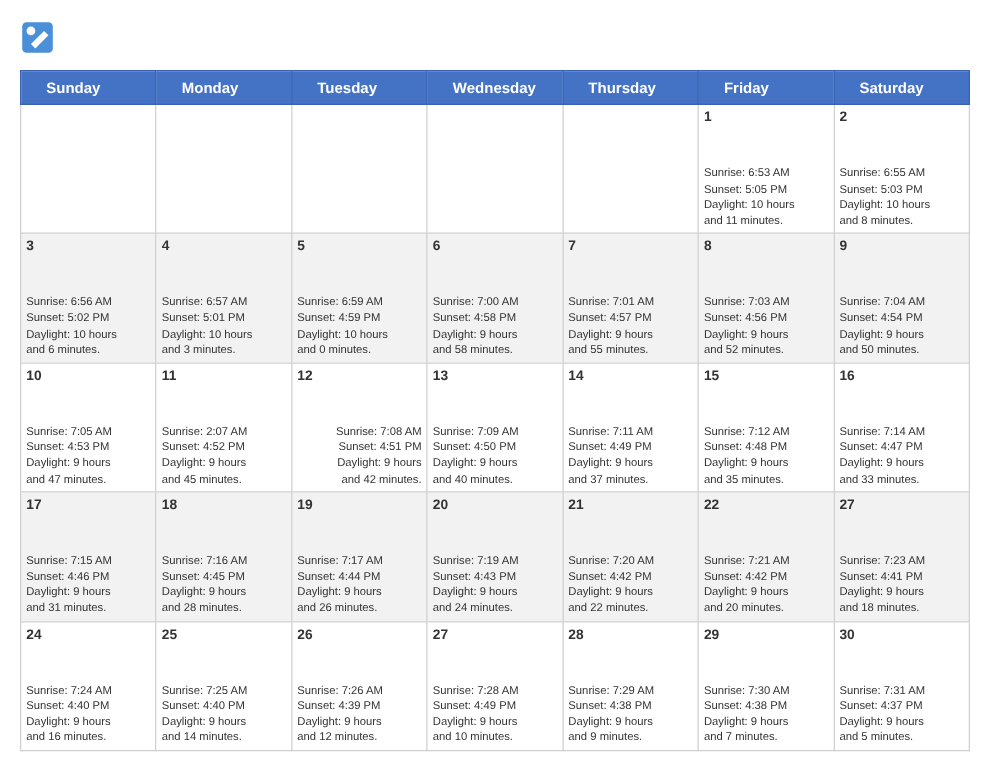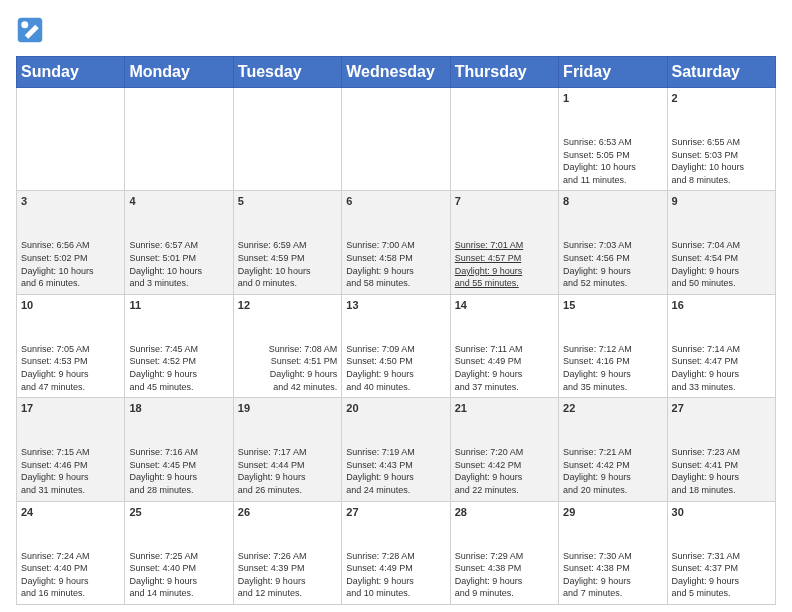--- a/index.html
+++ b/index.html
@@ -48,23 +48,23 @@
       color: #555;
     }
     table {
       width: 100%;
       border-collapse: collapse;
       table-layout: fixed;
     }
     thead tr th {
       background-color: #4472c4;
       color: #fff;
-      font-size: 16px;
+      font-size: 12px;
       font-weight: bold;
-      padding: 6px 4px;
+      padding: 6px 20px;
       text-align: left;
       border: 1px solid #3a62b0;
     }
     tbody tr td {
       vertical-align: top;
       padding: 4px 4px;
       font-size: 9.5px;
       color: #333;
       border: 1px solid #d0d0d0;
       height: 80px;
@@ -169,21 +169,21 @@
         </td>
         <td>
           <div class="day-number">6</div>
           <div class="day-info" style="white-space: pre-line;">Sunrise: 7:00 AM
 Sunset: 4:58 PM
 Daylight: 9 hours
 and 58 minutes.</div>
         </td>
         <td>
           <div class="day-number">7</div>
-          <div class="day-info" style="white-space: pre-line; text-decoration: underline;">Sunrise: 7:01 AM
+          <div class="day-info" style="white-space: pre-line;">Sunrise: 7:01 AM
 Sunset: 4:57 PM
 Daylight: 9 hours
 and 55 minutes.</div>
         </td>
         <td>
           <div class="day-number">8</div>
           <div class="day-info" style="white-space: pre-line;">Sunrise: 7:03 AM
 Sunset: 4:56 PM
 Daylight: 9 hours
 and 52 minutes.</div>
@@ -199,21 +199,21 @@
       <tr>
         <td>
           <div class="day-number">10</div>
           <div class="day-info" style="white-space: pre-line;">Sunrise: 7:05 AM
 Sunset: 4:53 PM
 Daylight: 9 hours
 and 47 minutes.</div>
         </td>
         <td>
           <div class="day-number">11</div>
-          <div class="day-info" style="white-space: pre-line;">Sunrise: 7:45 AM
+          <div class="day-info" style="white-space: pre-line;">Sunrise: 2:07 AM
 Sunset: 4:52 PM
 Daylight: 9 hours
 and 45 minutes.</div>
         </td>
         <td>
           <div class="day-number">12</div>
           <div class="day-info" style="white-space: pre-line; text-align: right;">Sunrise: 7:08 AM
 Sunset: 4:51 PM
 Daylight: 9 hours
 and 42 minutes.</div>
@@ -228,21 +228,21 @@
         <td>
           <div class="day-number">14</div>
           <div class="day-info" style="white-space: pre-line;">Sunrise: 7:11 AM
 Sunset: 4:49 PM
 Daylight: 9 hours
 and 37 minutes.</div>
         </td>
         <td>
           <div class="day-number">15</div>
           <div class="day-info" style="white-space: pre-line;">Sunrise: 7:12 AM
-Sunset: 4:16 PM
+Sunset: 4:48 PM
 Daylight: 9 hours
 and 35 minutes.</div>
         </td>
         <td>
           <div class="day-number">16</div>
           <div class="day-info" style="white-space: pre-line;">Sunrise: 7:14 AM
 Sunset: 4:47 PM
 Daylight: 9 hours
 and 33 minutes.</div>
         </td>

